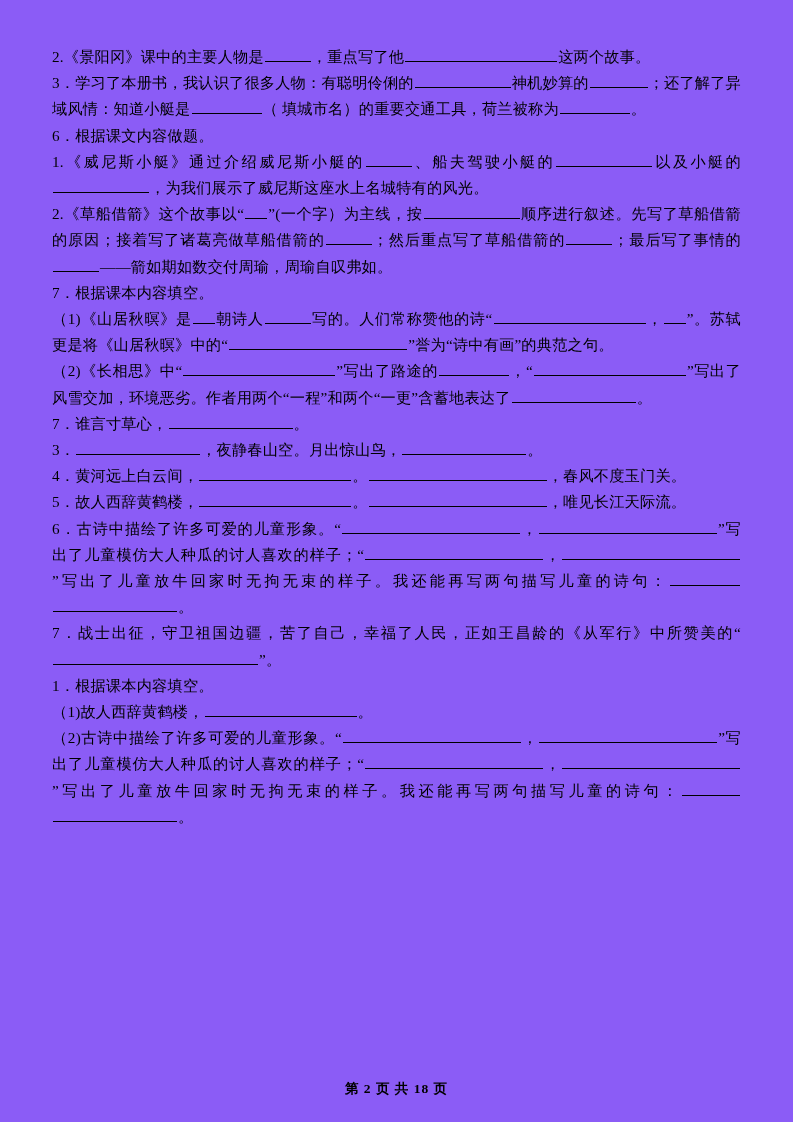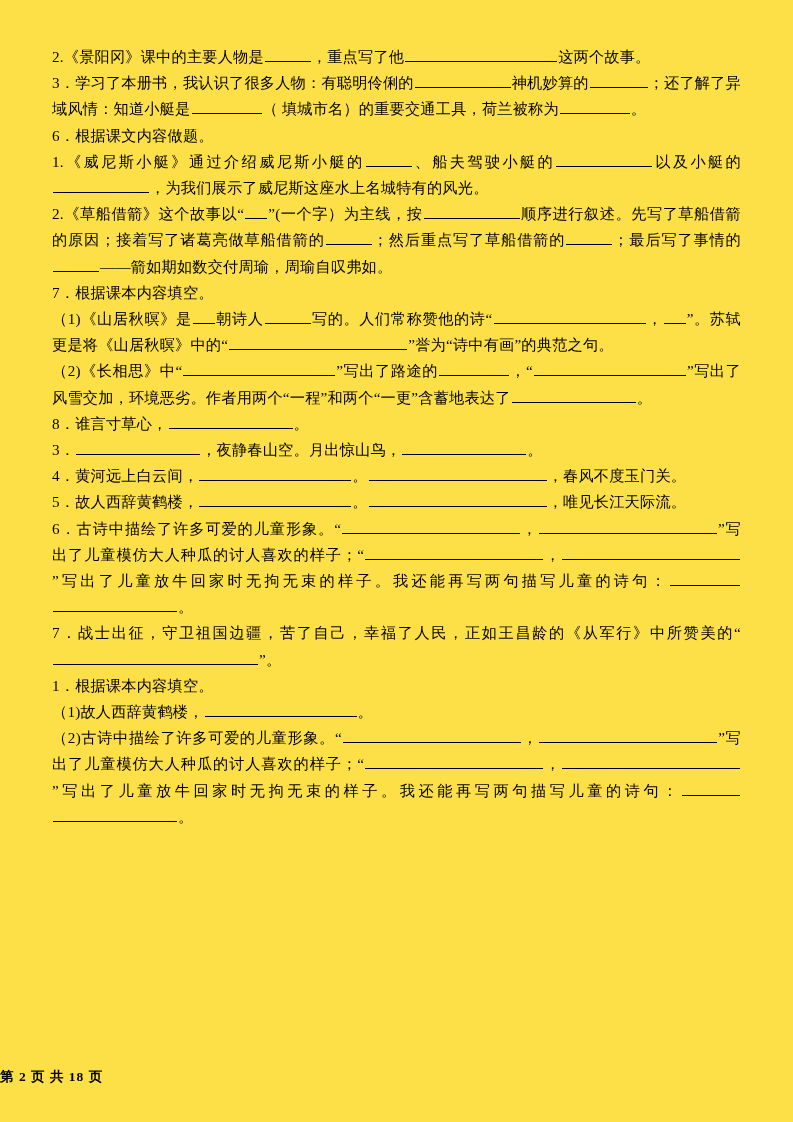--- a/index.html
+++ b/index.html
@@ -8,21 +8,21 @@
     background: #ffffff;
   }
   body {
     font-family: "Liberation Serif", "DejaVu Serif", serif;
     color: #000000;
   }
   .page {
     position: relative;
     width: 793px;
     height: 1122px;
-    background: #fde047;
+    background: #8b5cf6;
     box-sizing: border-box;
     padding: 44px 52px 40px 52px;
     overflow: hidden;
   }
   .doc-body {
     font-size: 15.2px;
     line-height: 26.2px;
     letter-spacing: 0.2px;
     text-align: justify;
   }
@@ -46,41 +46,42 @@
   .b7 { width: 84px; }
   .b8 { width: 96px; }
   .b10 { width: 124px; }
   .b12 { width: 152px; }
   .b14 { width: 178px; }
   .b16 { width: 205px; }
   .footer {
     position: absolute;
     left: 0;
     right: 0;
-    bottom: 36px;
+    bottom: 24px;
+    text-align: center;
     font-size: 13.5px;
     font-weight: bold;
     letter-spacing: 1px;
     font-family: "Liberation Serif", "DejaVu Serif", serif;
   }
 </style>
 </head>
 <body>
 
 <div class="page">
   <div class="doc-body" id="doc-body">
       <p class="p"><span>2.《景阳冈》课中的主要人物是</span><span class="blank b4"></span><span>，重点写了他</span><span class="blank b12"></span><span>这两个故事。</span></p>
       <p class="p"><span>3．学习了本册书，我认识了很多人物：有聪明伶俐的</span><span class="blank b8"></span><span>神机妙算的</span><span class="blank b5"></span><span>；还了解了异域风情：知道小艇是</span><span class="blank b6"></span><span>（ 填城市名）的重要交通工具，荷兰被称为</span><span class="blank b6"></span><span>。</span></p>
       <p class="p"><span>6．根据课文内容做题。</span></p>
       <p class="p"><span>1.《威尼斯小艇》通过介绍威尼斯小艇的</span><span class="blank b4"></span><span>、船夫驾驶小艇的</span><span class="blank b8"></span><span>以及小艇的</span><span class="blank b8"></span><span>，为我们展示了威尼斯这座水上名城特有的风光。</span></p>
       <p class="p"><span>2.《草船借箭》这个故事以“</span><span class="blank b2"></span><span>”(一个字）为主线，按</span><span class="blank b8"></span><span>顺序进行叙述。先写了草船借箭的原因；接着写了诸葛亮做草船借箭的</span><span class="blank b4"></span><span>；然后重点写了草船借箭的</span><span class="blank b4"></span><span>；最后写了事情的</span><span class="blank b4"></span><span>——箭如期如数交付周瑜，周瑜自叹弗如。</span></p>
       <p class="p"><span>7．根据课本内容填空。</span></p>
       <p class="p"><span>（1)《山居秋暝》是</span><span class="blank b2"></span><span>朝诗人</span><span class="blank b4"></span><span>写的。人们常称赞他的诗“</span><span class="blank b12"></span><span>，</span><span class="blank b2"></span><span>”。苏轼更是将《山居秋暝》中的“</span><span class="blank b14"></span><span>”誉为“诗中有画”的典范之句。</span></p>
       <p class="p"><span>（2)《长相思》中“</span><span class="blank b12"></span><span>”写出了路途的</span><span class="blank b6"></span><span>，“</span><span class="blank b12"></span><span>”写出了风雪交加，环境恶劣。作者用两个“一程”和两个“一更”含蓄地表达了</span><span class="blank b10"></span><span>。</span></p>
-      <p class="p"><span>8．谁言寸草心，</span><span class="blank b10"></span><span>。</span></p>
+      <p class="p"><span>7．谁言寸草心，</span><span class="blank b10"></span><span>。</span></p>
       <p class="p"><span>3．</span><span class="blank b10"></span><span>，夜静春山空。月出惊山鸟，</span><span class="blank b10"></span><span>。</span></p>
       <p class="p"><span>4．黄河远上白云间，</span><span class="blank b12"></span><span>。</span><span class="blank b14"></span><span>，春风不度玉门关。</span></p>
       <p class="p"><span>5．故人西辞黄鹤楼，</span><span class="blank b12"></span><span>。</span><span class="blank b14"></span><span>，唯见长江天际流。</span></p>
       <p class="p"><span>6．古诗中描绘了许多可爱的儿童形象。“</span><span class="blank b14"></span><span>，</span><span class="blank b14"></span><span>”写出了儿童模仿大人种瓜的讨人喜欢的样子；“</span><span class="blank b14"></span><span>，</span><span class="blank b14"></span><span>”写出了儿童放牛回家时无拘无束的样子。我还能再写两句描写儿童的诗句：</span><span class="blank b6"></span><span class="blank b10"></span><span>。</span></p>
       <p class="p"><span>7．战士出征，守卫祖国边疆，苦了自己，幸福了人民，正如王昌龄的《从军行》中所赞美的“</span><span class="blank b16"></span><span>”。</span></p>
       <p class="p"><span>1．根据课本内容填空。</span></p>
       <p class="p"><span>（1)故人西辞黄鹤楼，</span><span class="blank b12"></span><span>。</span></p>
       <p class="p"><span>（2)古诗中描绘了许多可爱的儿童形象。“</span><span class="blank b14"></span><span>，</span><span class="blank b14"></span><span>”写出了儿童模仿大人种瓜的讨人喜欢的样子；“</span><span class="blank b14"></span><span>，</span><span class="blank b14"></span><span>”写出了儿童放牛回家时无拘无束的样子。我还能再写两句描写儿童的诗句：</span><span class="blank b5"></span><span class="blank b10"></span><span>。</span></p>
     </div>
   <div class="footer">第 2 页 共 18 页</div>

